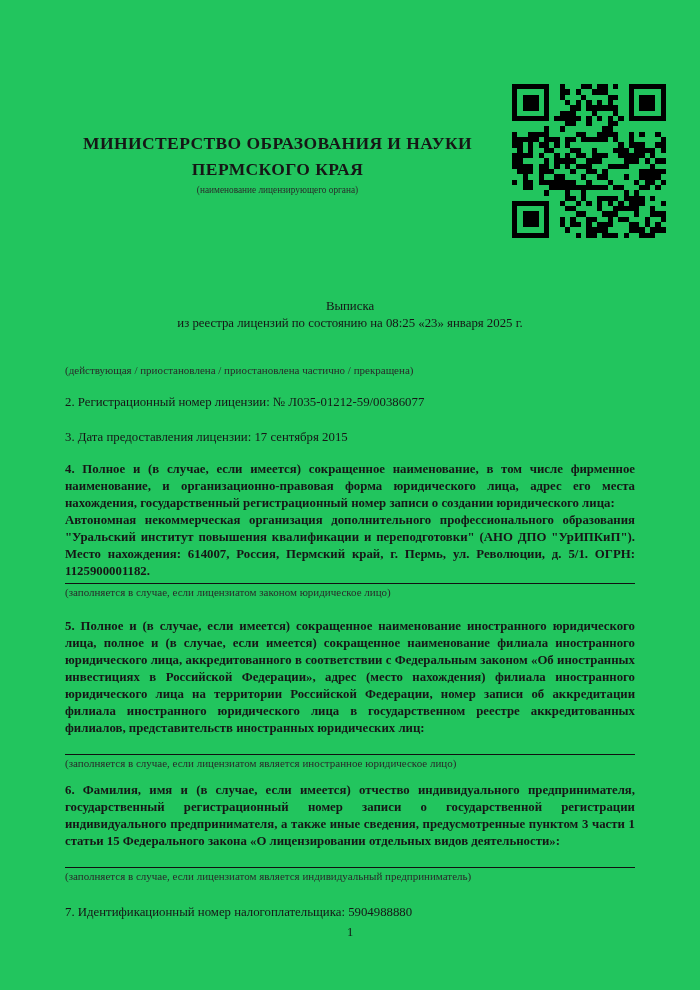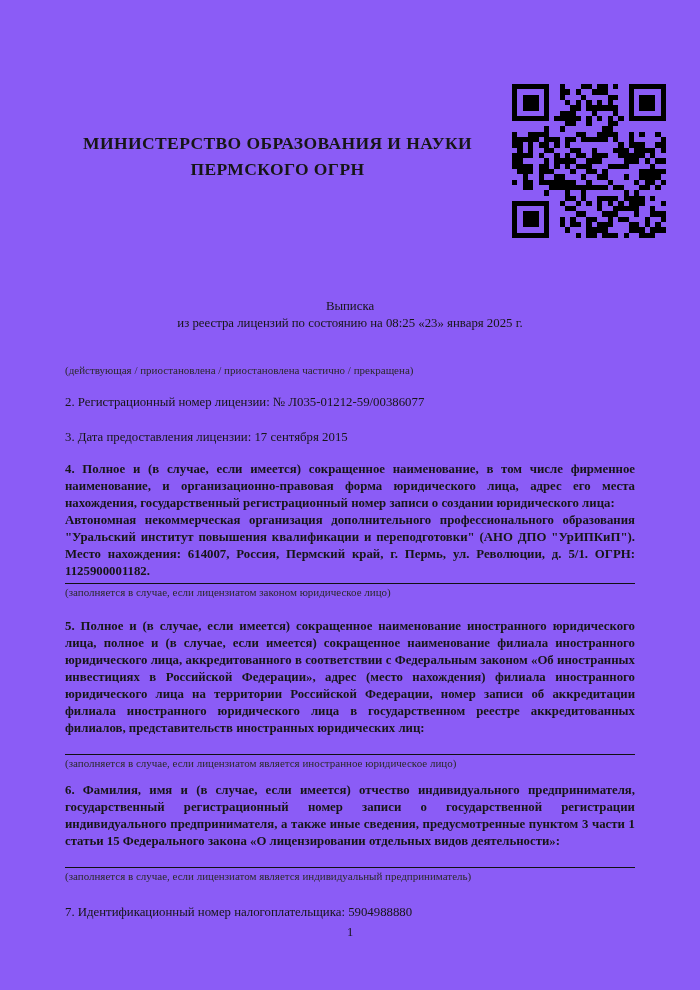--- a/index.html
+++ b/index.html
@@ -6,21 +6,21 @@
   html, body { background: #ffffff; }
   body {
     width: 700px; height: 990px;
     font-family: "Liberation Serif", "DejaVu Serif", serif;
     color: #161616;
     position: relative;
     overflow: hidden;
   }
   .page {
     position: absolute; inset: 0;
-    background: #8b5cf6;
+    background: #22c55e;
   }
   
   .header { position: absolute; top: 0; left: 0; right: 0; height: 250px; }
   .qr {
     position: absolute; top: 84px; left: 511px;
     width: 156px; height: 154px;
   }
   .ministry-block {
     position: absolute; top: 130px; left: 65px; width: 425px;
     text-align: center;
@@ -480,22 +480,23 @@
           <rect x="16" y="6" width="1" height="1"></rect>
           <rect x="6" y="16" width="1" height="1"></rect>
           <rect x="18" y="6" width="1" height="1"></rect>
           <rect x="6" y="18" width="1" height="1"></rect>
           <rect x="20" y="6" width="1" height="1"></rect>
           <rect x="6" y="20" width="1" height="1"></rect>
         </svg></div>
     <div class="ministry-block">
       <div class="ministry-title">
         <span>МИНИСТЕРСТВО ОБРАЗОВАНИЯ И НАУКИ</span><br>
-        <span>ПЕРМСКОГО ОГРН</span>
+        <span>ПЕРМСКОГО КРАЯ</span>
       </div>
+      <div class="ministry-caption">(наименование лицензирующего органа)</div>
     </div>
   </div>
 
   <div class="content">
 
     <div class="doc-title">
       <span class="t1">Выписка</span>
       <span class="t2">из реестра лицензий по состоянию на 08:25 «23» января 2025 г.</span>
     </div>
 

